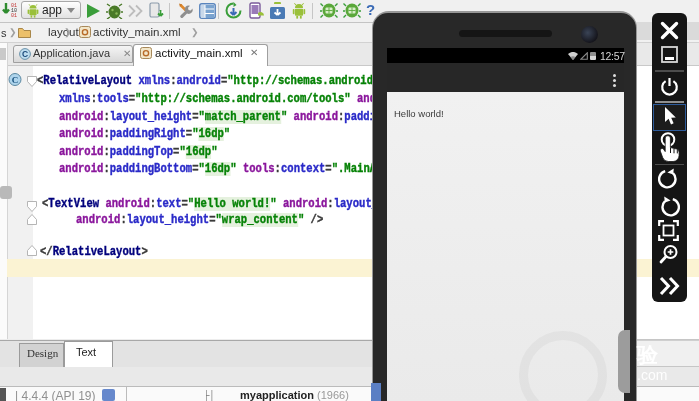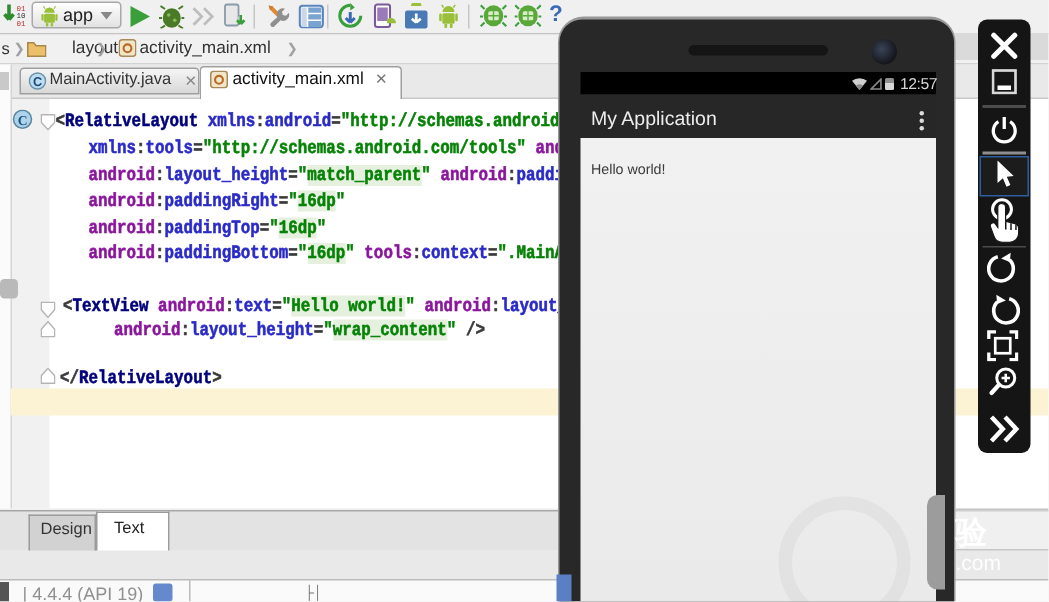--- a/index.html
+++ b/index.html
@@ -130,21 +130,21 @@
     </svg>
 <div class="abs" style="left:93px;top:26px;font-size:11.5px;color:#333;">activity_main.xml</div>
 <div class="abs" style="left:191px;top:27px;font-size:9px;color:#a0a0a0;">❯</div>
 
 <div class="abs" style="left:0;top:48px;width:6px;height:12px;background:#c9c9c9;"></div>
 <div class="abs" style="left:13px;top:45px;width:120px;height:18px;background:linear-gradient(#f5f5f5,#d8d8d8);border:1px solid #9f9f9f;border-radius:3px 3px 0 0;box-sizing:border-box;"></div>
 <svg class="abs" style="left:19px;top:48px;" width="12" height="12">
       <circle cx="6" cy="6" r="5.4" fill="#bcdcef" stroke="#6a92aa"></circle>
       <text x="6" y="9" font-size="8.5" font-weight="bold" text-anchor="middle" fill="#1a4a7a" font-family="Liberation Sans">C</text>
     </svg>
-<div class="abs" style="left:33px;top:47px;font-size:11px;color:#333;">MainActivity.java</div>
+<div class="abs" style="left:33px;top:47px;font-size:11px;color:#333;">Application.java</div>
 <div class="abs" style="left:123px;top:48px;font-size:10px;color:#888;">✕</div>
 <div class="abs" style="left:133px;top:44px;width:135px;height:22px;background:#ffffff;border:1px solid #9f9f9f;border-bottom:none;border-radius:3px 3px 0 0;box-sizing:border-box;"></div>
 <svg class="abs" style="left:140px;top:47px;" width="12" height="12">
       <rect x="0.5" y="0.5" width="11" height="11" rx="2" fill="#f2e6c9" stroke="#a8895a"></rect>
       <circle cx="6" cy="6.2" r="2.6" fill="none" stroke="#b86a28" stroke-width="1.4"></circle>
     </svg>
 <div class="abs" style="left:155px;top:46.5px;font-size:11.5px;color:#111;">activity_main.xml</div>
 <div class="abs" style="left:250px;top:47px;font-size:10px;color:#777;">✕</div>
 
 <svg class="abs" style="left:8px;top:73px;" width="14" height="13">
@@ -169,48 +169,48 @@
 <div class="abs code" style="left:59px;top:92px;"><span class="att">xmlns</span><span class="pun">:</span><span class="att">tools</span><span class="pun">=</span><span class="val">"http://schemas.android.com/tools"</span> <span class="pre">android</span></div>
 <div class="abs code" style="left:59px;top:109.5px;"><span class="pre">android</span><span class="pun">:</span><span class="att">layout_height</span><span class="pun">=</span><span class="val">"<span class="hl">match_parent</span>"</span> <span class="pre">android</span><span class="pun">:</span><span class="att">padding</span></div>
 <div class="abs code" style="left:59px;top:127px;"><span class="pre">android</span><span class="pun">:</span><span class="att">paddingRight</span><span class="pun">=</span><span class="val">"<span class="hl">16dp</span>"</span></div>
 <div class="abs code" style="left:59px;top:144.5px;"><span class="pre">android</span><span class="pun">:</span><span class="att">paddingTop</span><span class="pun">=</span><span class="val">"<span class="hl">16dp</span>"</span></div>
 <div class="abs code" style="left:59px;top:162px;"><span class="pre">android</span><span class="pun">:</span><span class="att">paddingBottom</span><span class="pun">=</span><span class="val">"<span class="hl">16dp</span>"</span> <span class="pre">tools</span><span class="pun">:</span><span class="att">context</span><span class="pun">=</span><span class="val">".MainAct</span></div>
 <div class="abs code" style="left:42px;top:197px;"><span class="pun">&lt;</span><span class="tag">TextView</span> <span class="pre">android</span><span class="pun">:</span><span class="att">text</span><span class="pun">=</span><span class="val">"<span class="hl">Hello world!</span>"</span> <span class="pre">android</span><span class="pun">:</span><span class="att">layout_w</span></div>
 <div class="abs code" style="left:76px;top:213px;"><span class="pre">android</span><span class="pun">:</span><span class="att">layout_height</span><span class="pun">=</span><span class="val">"<span class="hl">wrap_content</span>"</span> <span class="pun">/&gt;</span></div>
 <div class="abs code" style="left:40px;top:244.5px;"><span class="pun">&lt;/</span><span class="tag">RelativeLayout</span><span class="pun">&gt;</span></div>
 
 <div class="abs" style="left:19px;top:343px;width:45px;height:24px;background:#d2d2d2;border:1px solid #9b9b9b;border-bottom:none;box-sizing:border-box;"></div>
-<div class="abs" style="left:27px;top:347px;font-size:11px;color:#333;">Design</div>
+<div class="abs" style="left:27px;top:347px;font-size:11px;color:#333;font-family:Liberation Serif, serif;">Design</div>
 <div class="abs" style="left:64px;top:341px;width:49px;height:26px;background:#ffffff;border:1px solid #9b9b9b;border-bottom:none;box-sizing:border-box;"></div>
 <div class="abs" style="left:76px;top:346px;font-size:11px;color:#222;">Text</div>
 
 <div class="abs" style="left:0;top:388px;width:6px;height:13px;background:#555;"></div>
 <div class="abs" style="left:15px;top:389px;font-size:12px;color:#909090;">| 4.4.4 (API 19)</div>
 <div class="abs" style="left:102px;top:389px;width:13px;height:12px;background:#6688cc;border-radius:2px;"></div>
 <div class="abs" style="left:126px;top:386px;width:1px;height:15px;background:#bbb;"></div>
 <div class="abs" style="left:203px;top:390px;font-size:9px;color:#777;">├│</div>
+<div class="abs" style="left:240px;top:388.5px;font-size:11px;color:#222;font-weight:bold;">myapplication <span style="font-weight:normal;color:#999;">(1966)</span></div>
 
 <div class="abs" id="phoneframe" style="left:372px;top:11px;width:265px;height:390px;background:#979797;border-radius:17px 17px 0 0;"></div>
 <div class="abs" style="left:373px;top:13px;width:263px;height:388px;background:#282828;border-radius:15px 15px 0 0;"></div>
 <div class="abs" style="left:459px;top:30px;width:93px;height:7px;background:#151515;border-radius:4px;"></div>
 <div class="abs" style="left:581px;top:26px;width:17px;height:17px;border-radius:50%;background:radial-gradient(circle at 40% 40%, #3a4456 0%, #15151c 70%);"></div>
 <div class="abs" style="left:387px;top:48px;width:237px;height:15px;background:#000;"></div>
 
 <svg class="abs" style="left:568px;top:51.5px;" width="10" height="8">
       <path d="M5,8 L0,1.9 A8,8 0 0 1 10,1.9 Z" fill="#cfcfcf"></path>
       <path d="M5,8 L2.6,5.1 A4,4 0 0 1 7.4,5.1 Z" fill="#8a8a8a"></path>
     </svg>
 <svg class="abs" style="left:579.5px;top:51.5px;" width="8" height="8">
       <path d="M0.8,7.3 L7.3,7.3 L7.3,0.8 Z" fill="none" stroke="#8a8a8a" stroke-width="1.1"></path>
     </svg>
 <div class="abs" style="left:589.5px;top:51.5px;width:6px;height:8px;background:linear-gradient(#8f8f8f 45%,#d8d8d8 45%);border-radius:1px;"></div>
 <div class="abs" style="left:600px;top:50px;font-size:10.5px;color:#d5d5d5;letter-spacing:-0.3px;">12:57</div>
 
 <div class="abs" style="left:387px;top:63px;width:237px;height:29px;background:#272727;"></div>
-<div class="abs" style="left:394px;top:70.5px;font-size:13px;color:#ededed;">My Application</div>
 <div class="abs" style="left:612.5px;top:74px;width:3.2px;height:3.2px;border-radius:50%;background:#dcdcdc;box-shadow:0 5px 0 #dcdcdc, 0 10px 0 #dcdcdc;"></div>
 
 <div class="abs" style="left:387px;top:92px;width:237px;height:309px;background:linear-gradient(#f1f1f1,#eaeaea);"></div>
 <div class="abs" style="left:394px;top:107.5px;font-size:9.5px;color:#3a3a3a;">Hello world!</div>
 <div class="abs" style="left:387px;top:92px;width:237px;height:309px;overflow:hidden;">
       <div style="position:absolute;left:132px;top:239px;width:70px;height:70px;border-radius:50%;border:9px solid rgba(150,150,150,0.10);"></div>
     </div>
 
 <div class="abs" style="left:371px;top:383px;width:10px;height:18px;background:#5b7fc4;"></div>
 

